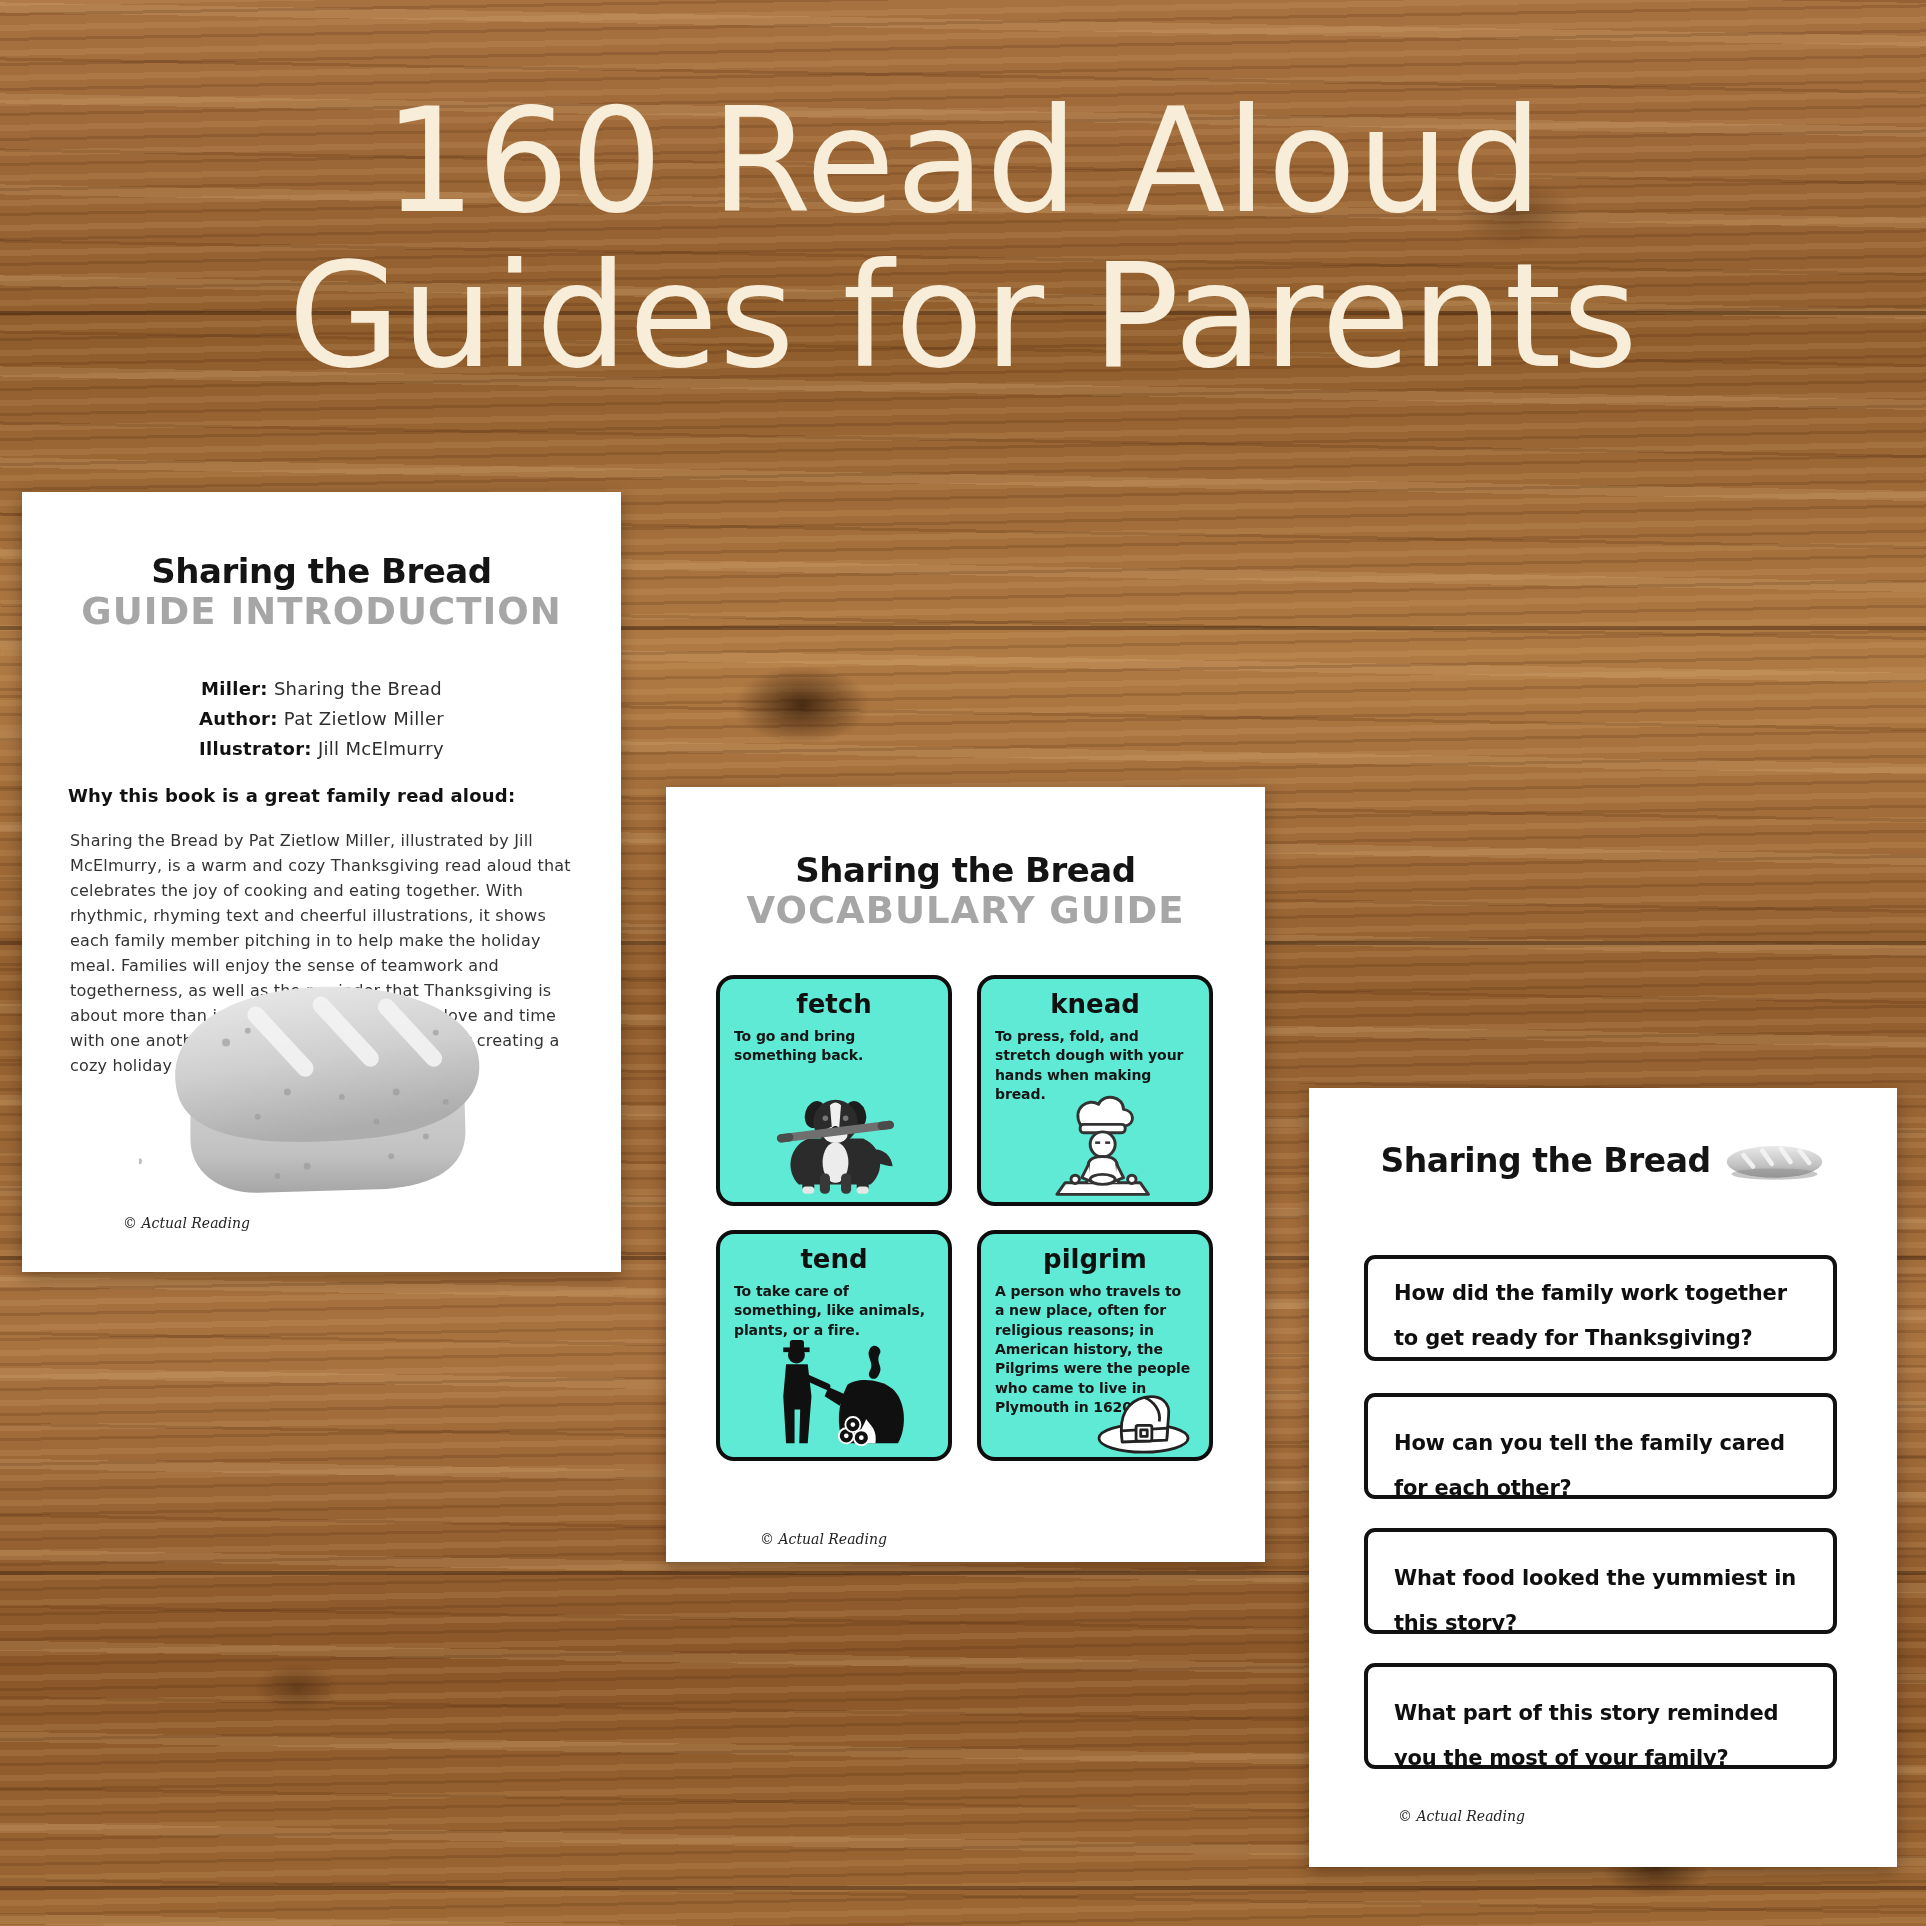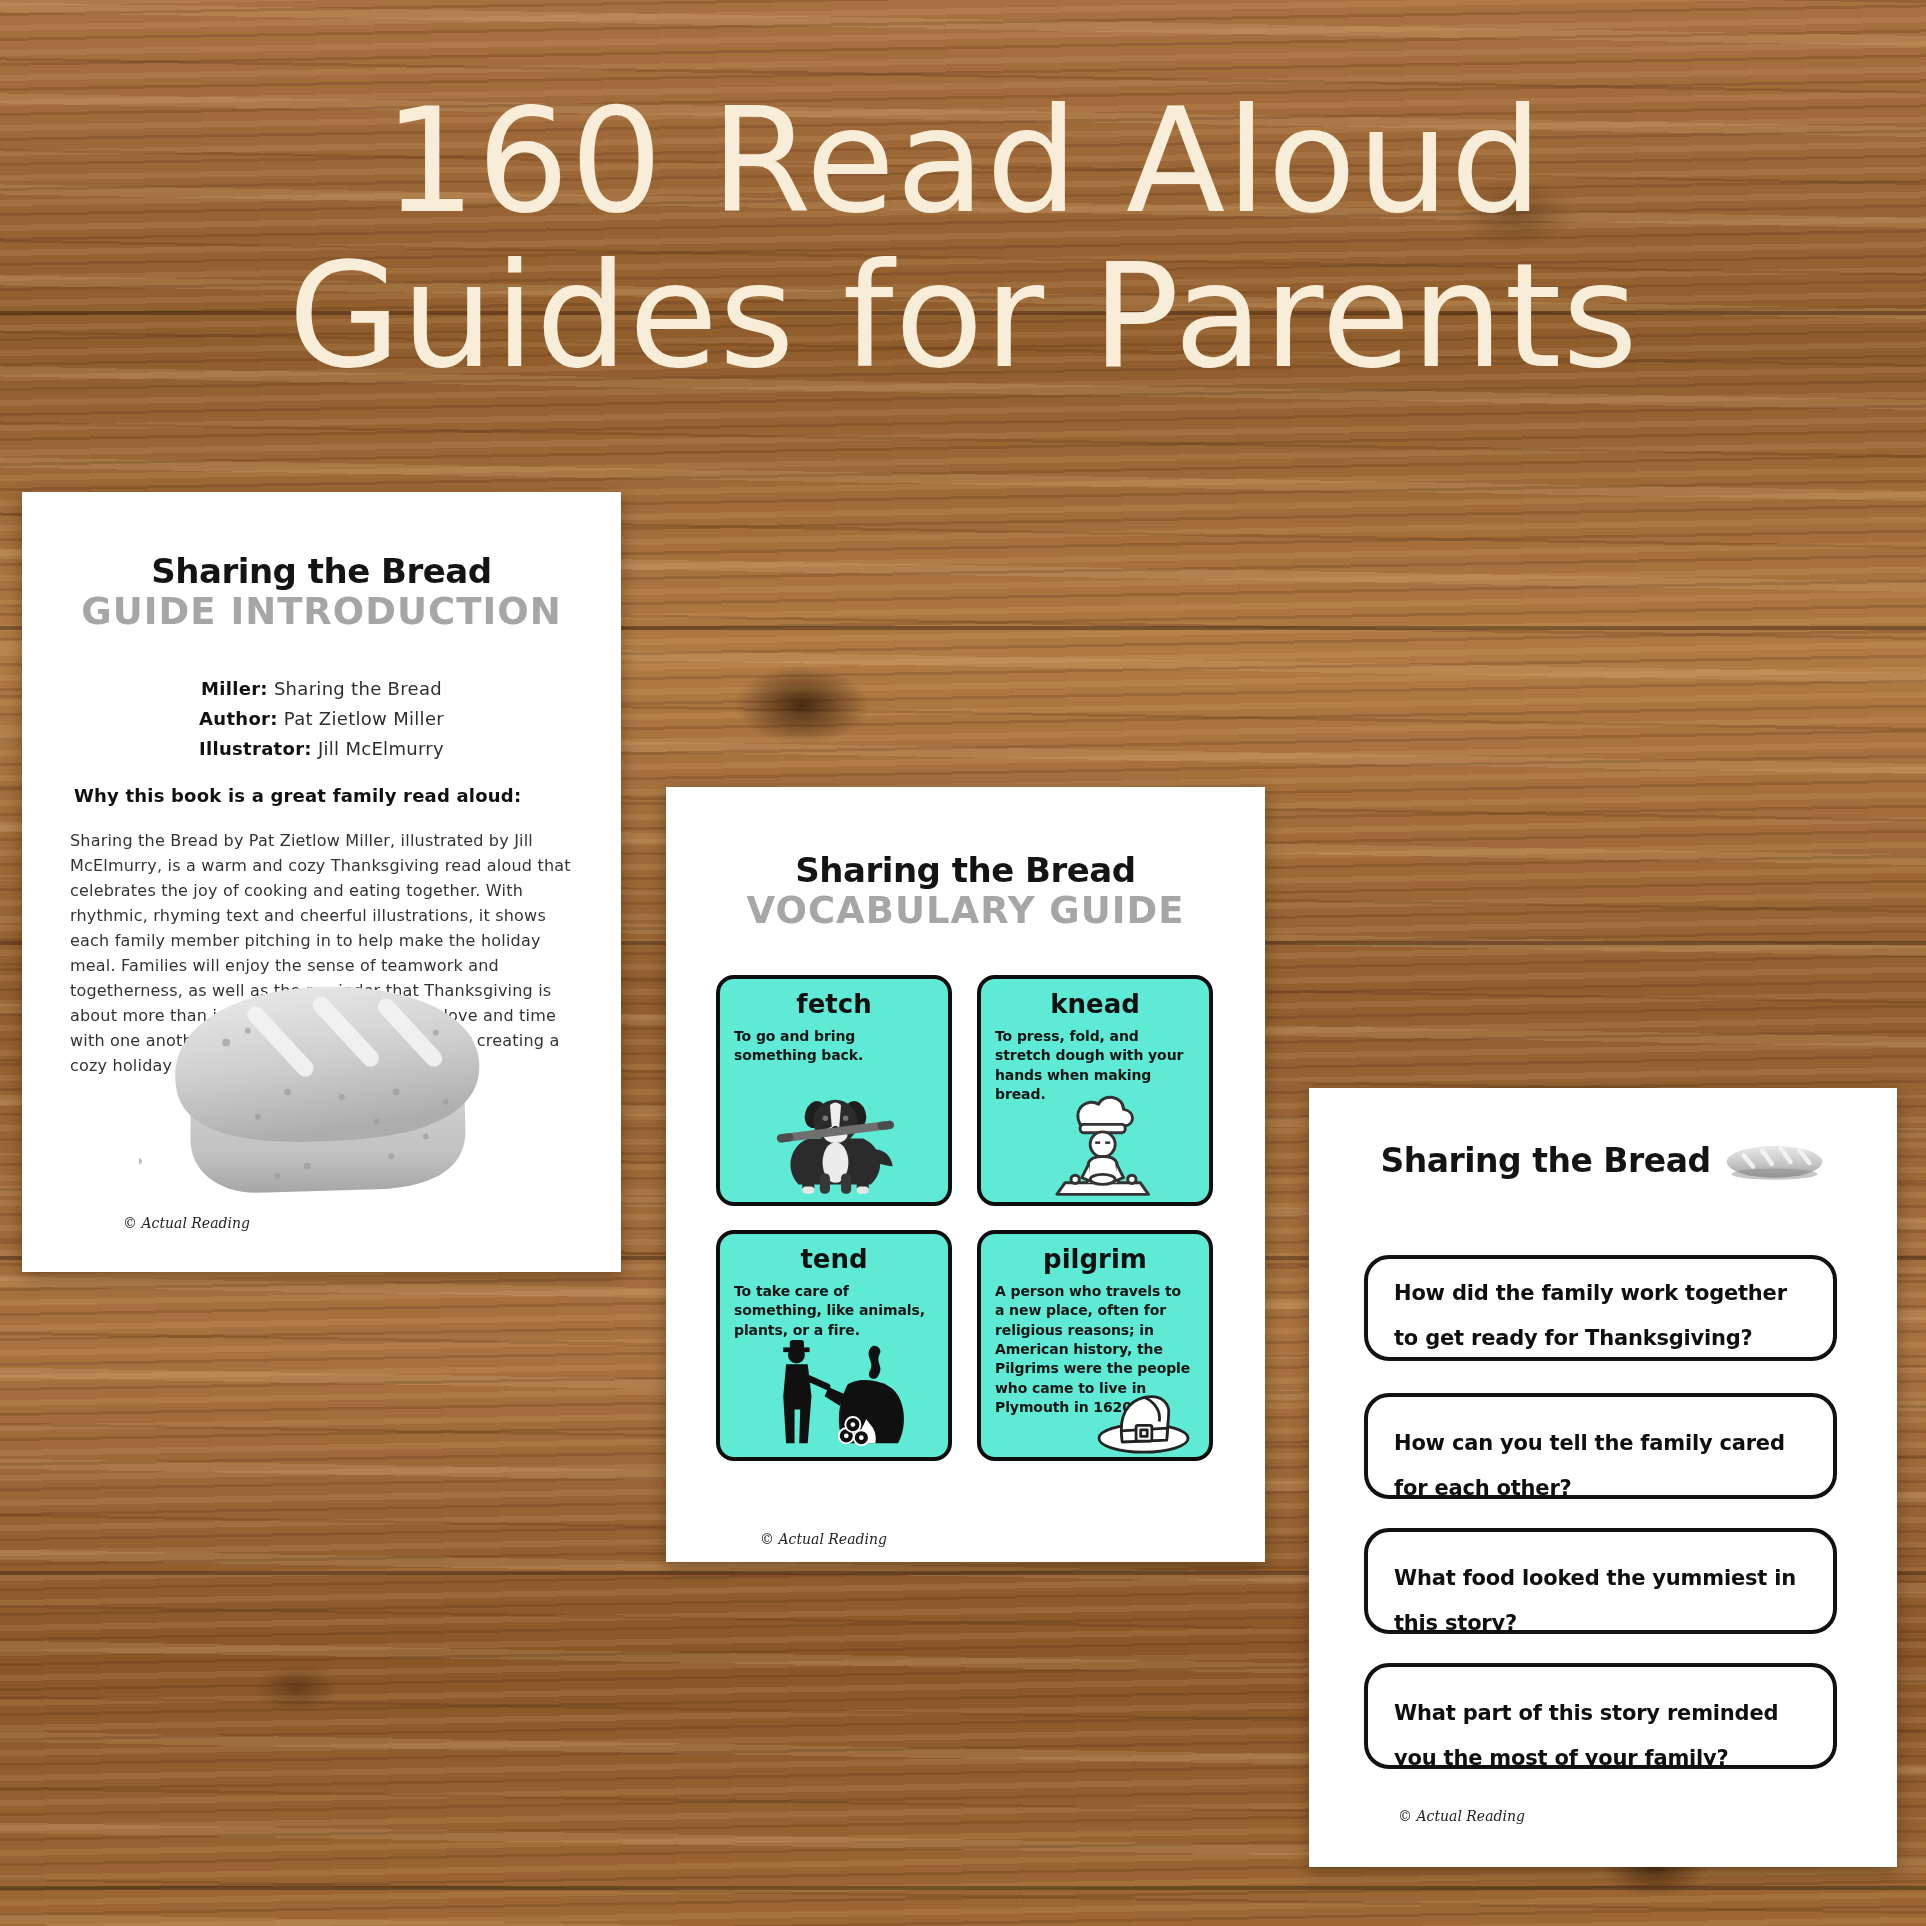--- a/index.html
+++ b/index.html
@@ -42,21 +42,21 @@
   .copyright{position:absolute;font-family:"DejaVu Serif",serif;font-style:italic;font-size:14px;color:#222;}
   .vcard{
     position:absolute;background:#5eead4;border:4px solid #0d0d0d;border-radius:18px;
     width:236px;height:231px;box-sizing:border-box;
   }
   .vword{text-align:center;font-weight:bold;font-size:26px;color:#101010;margin-top:10px;}
   .vdef{font-weight:bold;font-size:14px;line-height:1.38;color:#151515;margin:8px 14px 0 14px;letter-spacing:-0.1px;}
   .vicon{position:absolute;}
   .qbox{
     position:absolute;left:55px;width:473px;height:106px;box-sizing:border-box;
-    border:4px solid #111;border-radius:25px;background:#fff;padding:12px 24px 0 26px;
+    border:4px solid #111;border-radius:11px;background:#fff;padding:12px 24px 0 26px;
   }
   .qtext{font-weight:bold;font-size:21px;line-height:2.16;color:#0f0f0f;letter-spacing:-0.2px;}
   .disc-header{position:absolute;top:50px;left:0;width:100%;display:flex;justify-content:center;align-items:center;gap:12px;}
   .disc-header .ph1r{font-weight:bold;color:#141414;font-size:33px;letter-spacing:-0.5px;}
 </style>
 </head>
 <body>
 
 <div class="main-title">
   <div>160 Read Aloud</div>
@@ -66,21 +66,21 @@
 <div class="page page-intro">
   <div class="ph1" style="top:59px;">Sharing the Bread</div>
   <div class="ph2" style="top:98px;">GUIDE INTRODUCTION</div>
 
   <div class="meta" style="top:182px;">
     <div><b>Miller:</b> <span>Sharing the Bread</span></div>
     <div><b>Author:</b> <span>Pat Zietlow Miller</span></div>
     <div><b>Illustrator:</b> <span>Jill McElmurry</span></div>
   </div>
 
-  <div class="why" style="top:293px;left:52px;">Why this book is a great family read aloud:</div>
+  <div class="why" style="top:293px;left:46px;">Why this book is a great family read aloud:</div>
   <div class="body-par" style="top:337px;left:48px;width:507px;">Sharing the Bread by Pat Zietlow Miller, illustrated by Jill McElmurry, is a warm and cozy Thanksgiving read aloud that celebrates the joy of cooking and eating together. With rhythmic, rhyming text and cheerful illustrations, it shows each family member pitching in to help make the holiday meal. Families will enjoy the sense of teamwork and togetherness, as well as the reminder that Thanksgiving is about more than just food, it’s about sharing love and time with one another. This darling story is perfect for creating a cozy holiday mood.</div>
 
   <svg class="vicon" style="left:117px;top:481px;" width="366" height="232" viewBox="0 0 370 234">
     <defs>
       <linearGradient id="gLoafTop" x1="0" y1="0" x2="0.3" y2="1">
         <stop offset="0" stop-color="#ececec"></stop>
           <stop offset="0.55" stop-color="#cfcfcf"></stop>
           <stop offset="1" stop-color="#adadad"></stop>
       </linearGradient>
       <linearGradient id="gLoafFront" x1="0" y1="0" x2="0" y2="1">

